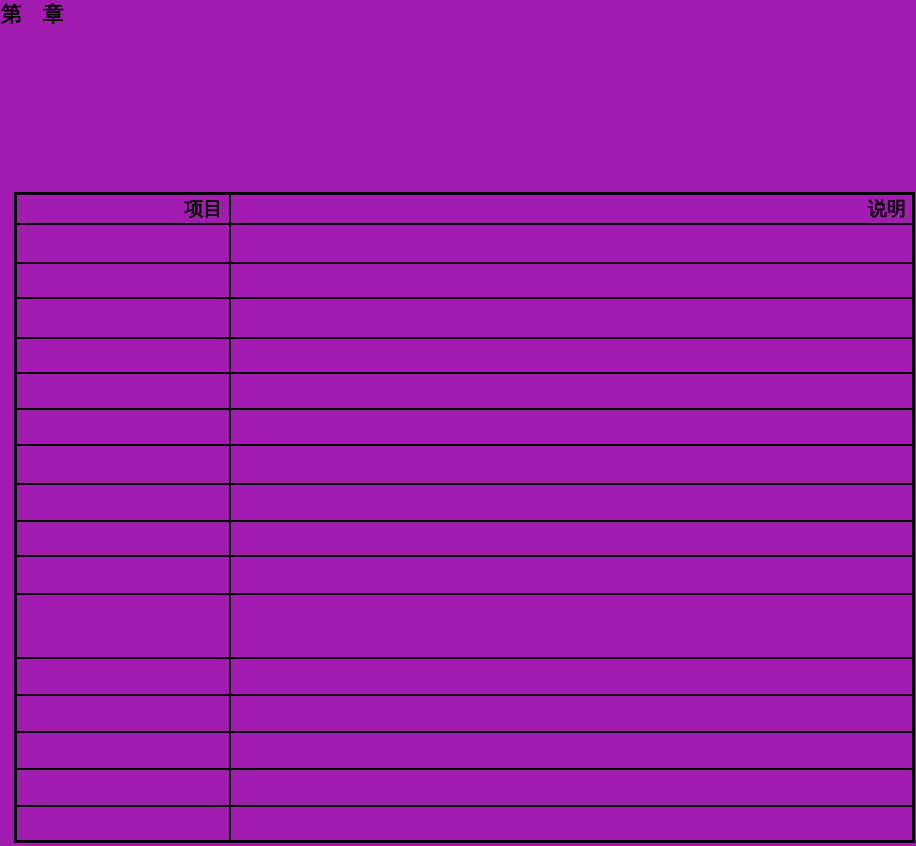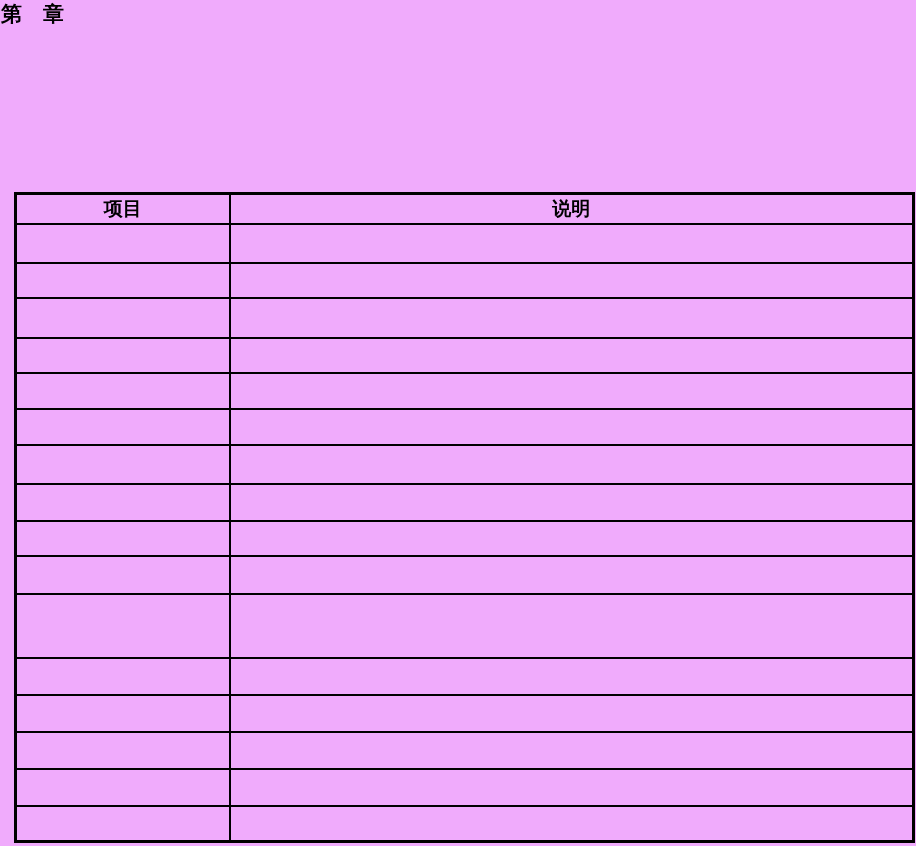--- a/index.html
+++ b/index.html
@@ -11,21 +11,21 @@
     height: 846px;
     background: #ffffff;
     color: #000000;
     font-family: "Liberation Sans", sans-serif;
     position: relative;
     overflow: hidden;
   }
   .page {
     position: absolute;
     inset: 0;
-    background: #f0abfc;
+    background: #a21caf;
     padding-left: 36px;
   }
   .chapter-heading {
     position: absolute;
     left: 1px;
     top: 0px;
     font-size: 21px;
     line-height: 28px;
     font-weight: bold;
     white-space: pre;
@@ -53,21 +53,21 @@
   table.detail-table td {
     border: 2px solid #000000;
     padding: 0 6px;
     vertical-align: middle;
     overflow: hidden;
   }
   table.detail-table thead tr { height: 30px; }
   table.detail-table th {
     font-size: 19px;
     font-weight: bold;
-    text-align: center;
+    text-align: right;
   }
   table.detail-table td {
     font-size: 16px;
     text-align: left;
   }
   
   tbody tr              { height: 37px; }
   tbody tr:nth-child(1) { height: 39px; }
   tbody tr:nth-child(2) { height: 35px; }
   tbody tr:nth-child(3) { height: 40px; }

